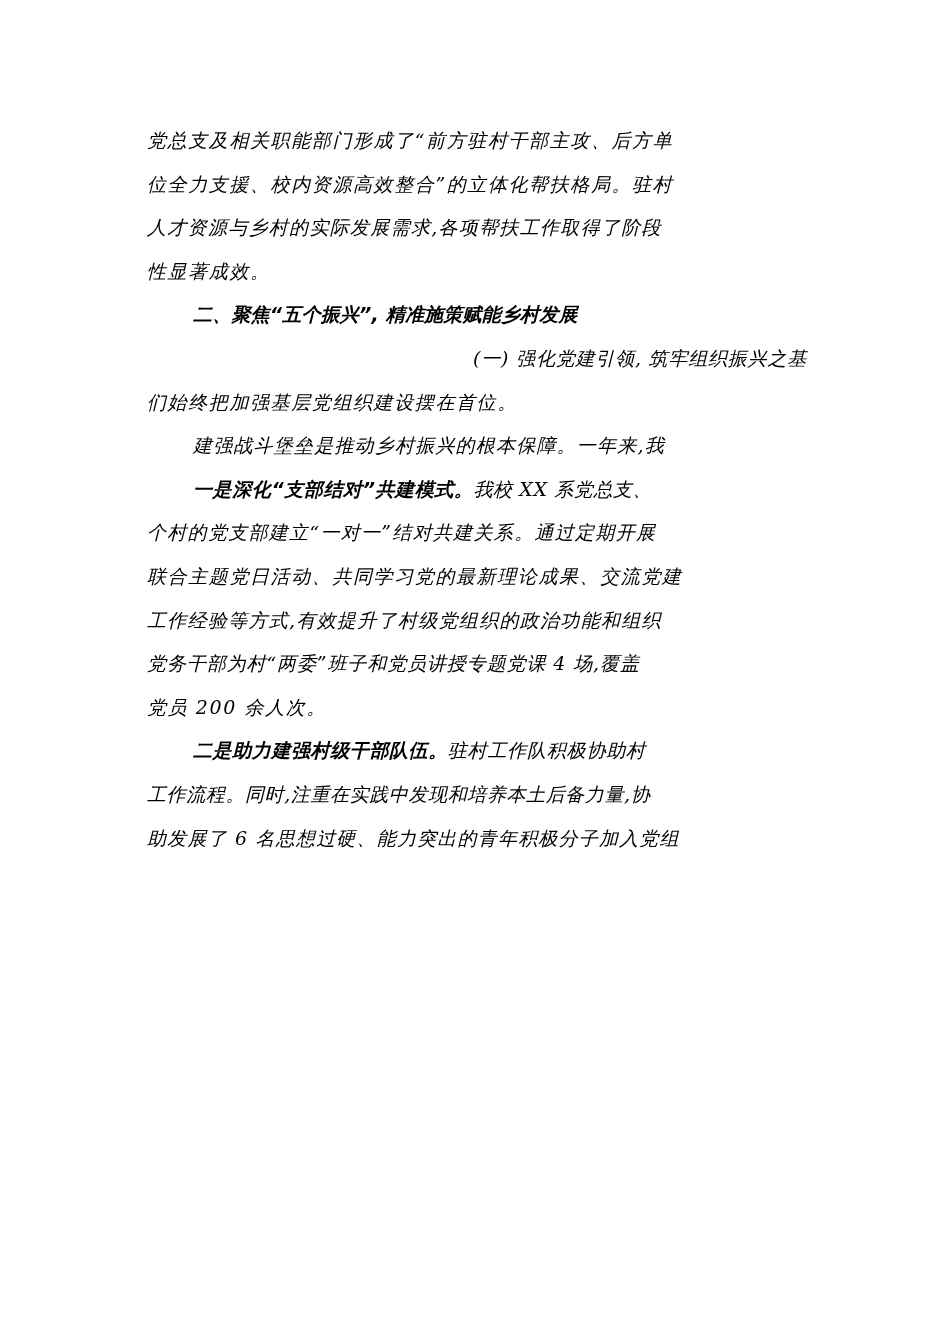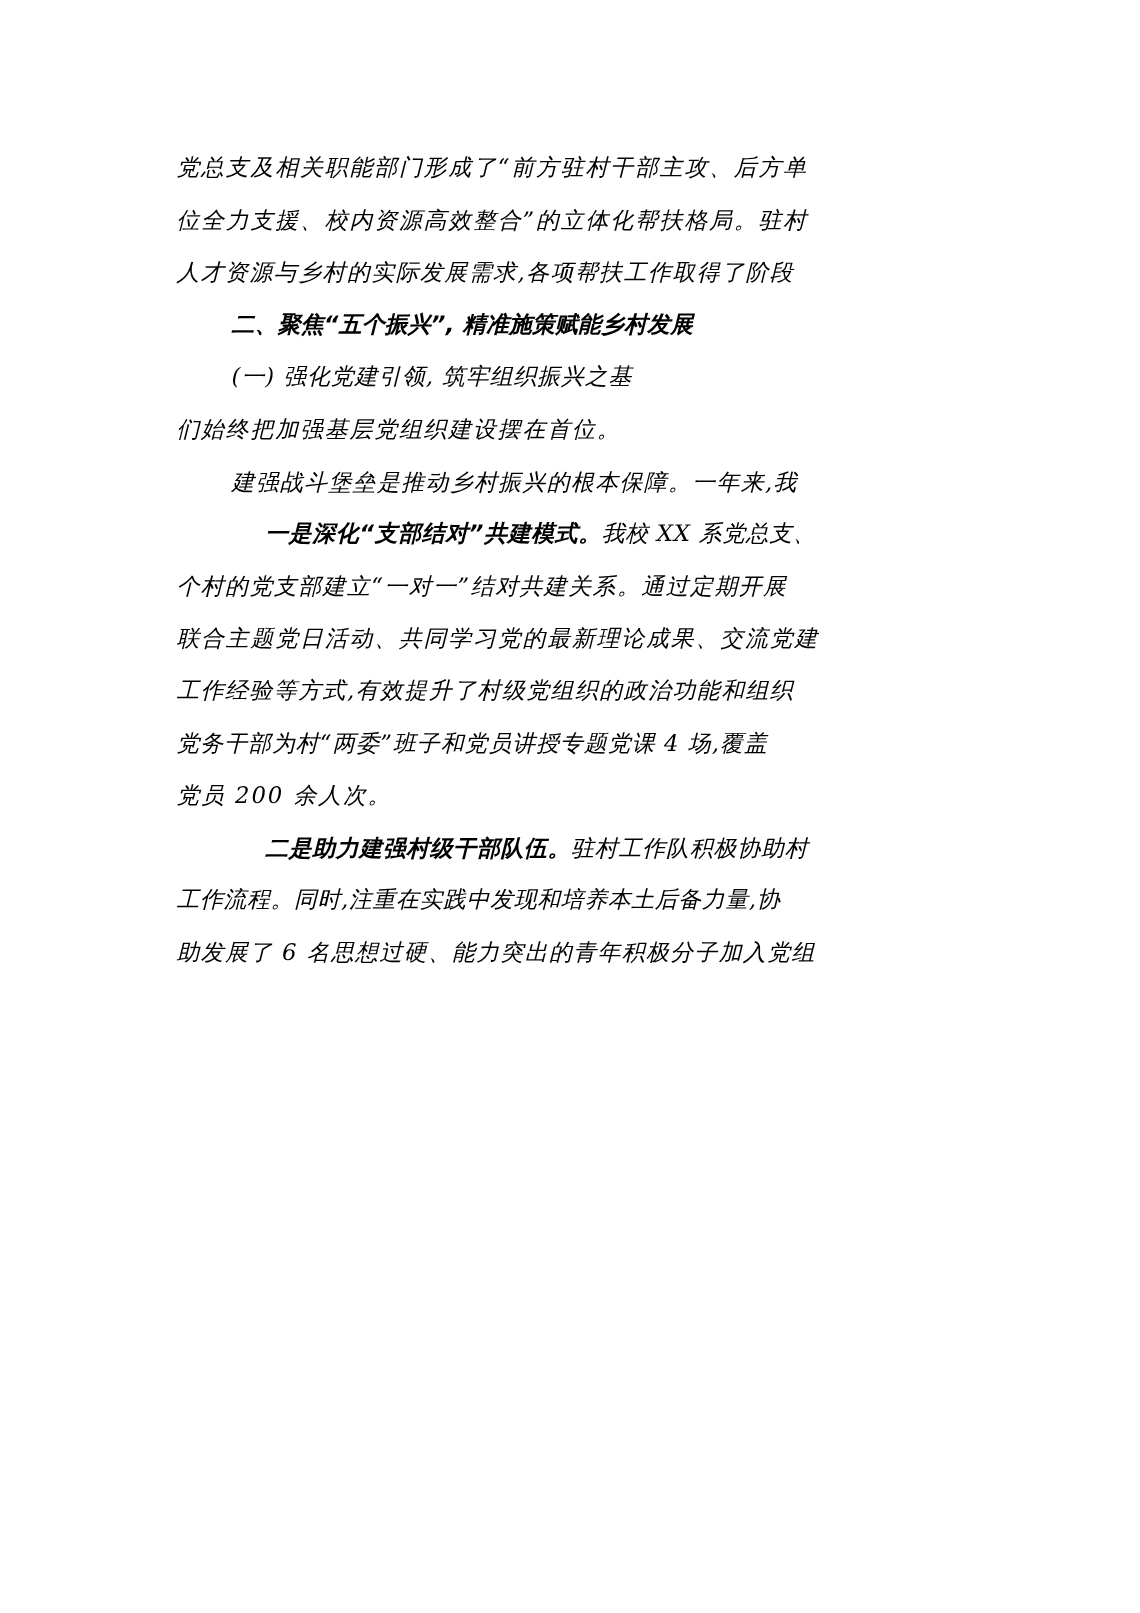--- a/index.html
+++ b/index.html
@@ -30,37 +30,38 @@
     font-style: italic;
   }
   .indent { padding-left: 46px; }
   .h2 {
     font-family: "DejaVu Sans", "Liberation Sans", sans-serif;
     font-weight: bold;
     letter-spacing: 0.2px;
   }
   .h3 {
     letter-spacing: 0.8px;
+    text-align: right;
   }
   .bold {
     font-family: "DejaVu Sans", "Liberation Sans", sans-serif;
     font-weight: bold;
     letter-spacing: 0.6px;
-    margin-left: 28px;
   }
 </style>
 </head>
 <body>
 
 <div class="page">
 
   <div>
     <div class="line">党总支及相关职能部门形成了“前方驻村干部主攻、后方单</div>
     <div class="line">位全力支援、校内资源高效整合”的立体化帮扶格局。驻村</div>
     <div class="line" style="letter-spacing:1.3px">人才资源与乡村的实际发展需求,各项帮扶工作取得了阶段</div>
+    <div class="line">性显著成效。</div>
   </div>
 
   <div class="line indent h2">二、聚焦“五个振兴”, 精准施策赋能乡村发展</div>
 
 
   <div class="line indent h3">(一) 强化党建引领, 筑牢组织振兴之基</div>
 
   <div>
     <div class="line">们始终把加强基层党组织建设摆在首位。</div>
     <div class="line indent" style="letter-spacing:1.2px">建强战斗堡垒是推动乡村振兴的根本保障。一年来,我</div>

